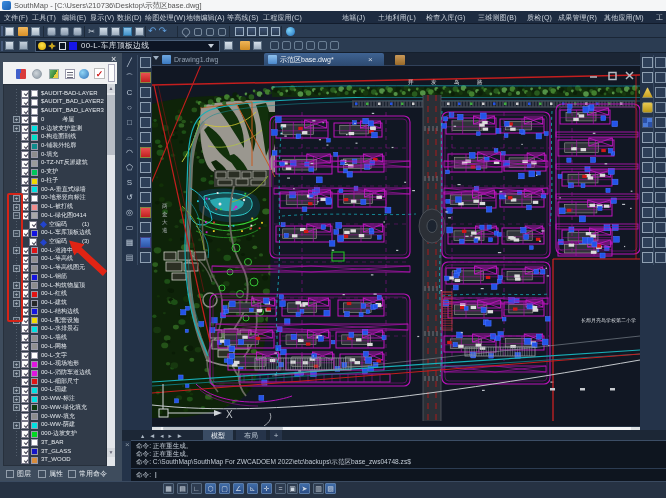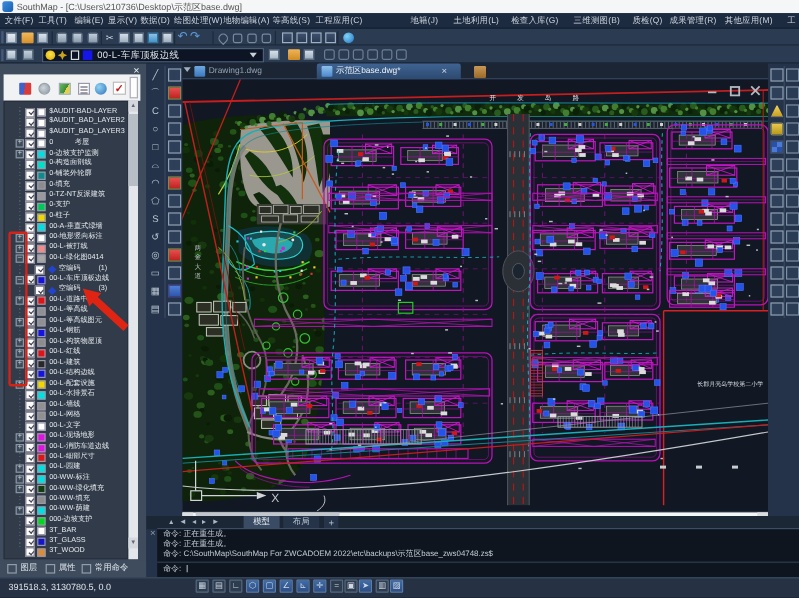--- a/index.html
+++ b/index.html
@@ -1998,21 +1998,20 @@
 <div class="abs" style="left:236px;top:430px;width:30px;height:11px;background:#26344a;color:#b9c4d0;font-size:7px;line-height:11px;text-align:center;">布局</div>
 <div class="abs" style="left:270px;top:430px;width:12px;height:11px;background:#26344a;color:#b9c4d0;font-size:8px;line-height:11px;text-align:center;">+</div>
 <div class="abs" style="left:131px;top:440px;width:535px;height:41px;background:#0e151f;border-top:1px solid #3c4e66;"></div>
 <div class="abs" style="left:125px;top:440px;width:7px;height:10px;color:#8a97a5;font-size:8px;line-height:10px;">×</div>
 <div class="abs" style="left:136px;top:441.5px;width:525px;height:8px;color:#c3ccd6;font-size:6.6px;line-height:8px;white-space:nowrap;">命令: 正在重生成。</div>
 <div class="abs" style="left:136px;top:449.8px;width:525px;height:8px;color:#c3ccd6;font-size:6.6px;line-height:8px;white-space:nowrap;">命令: 正在重生成。</div>
 <div class="abs" style="left:136px;top:458.1px;width:525px;height:8px;color:#c3ccd6;font-size:6.6px;line-height:8px;white-space:nowrap;">命令: C:\SouthMap\SouthMap For ZWCADOEM 2022\etc\backups\示范区base_zws04748.zs$</div>
 <div class="abs" style="left:131px;top:468px;width:535px;height:1px;background:#2c3c52;"></div>
 <div class="abs" style="left:136px;top:470px;width:200px;height:9px;color:#c3ccd6;font-size:6.6px;line-height:9px;">命令: ▏</div>
 <div class="abs" style="left:0;top:481px;width:666px;height:17px;background:#263243;border-top:1px solid #3a4a60;"></div>
-<div class="abs" style="left:7px;top:484px;width:150px;height:11px;color:#dfe5eb;font-size:7.5px;line-height:11px;">391518.3, 3130780.5, 0.0</div>
 <div class="abs" style="left:163px;top:483px;width:11px;height:11px;background:#2e3c50;border:1px solid #55687e;border-radius:1px;color:#cfd8e2;font-size:7px;line-height:10px;text-align:center;">▦</div>
 <div class="abs" style="left:177px;top:483px;width:11px;height:11px;background:#2e3c50;border:1px solid #55687e;border-radius:1px;color:#cfd8e2;font-size:7px;line-height:10px;text-align:center;">▤</div>
 <div class="abs" style="left:191px;top:483px;width:11px;height:11px;background:#2e3c50;border:1px solid #55687e;border-radius:1px;color:#cfd8e2;font-size:7px;line-height:10px;text-align:center;">∟</div>
 <div class="abs" style="left:205px;top:483px;width:11px;height:11px;background:linear-gradient(#3f6ca8,#2c4e86);border:1px solid #5a7ca8;border-radius:1px;color:#cfd8e2;font-size:7px;line-height:10px;text-align:center;">⬡</div>
 <div class="abs" style="left:219px;top:483px;width:11px;height:11px;background:linear-gradient(#3f6ca8,#2c4e86);border:1px solid #5a7ca8;border-radius:1px;color:#cfd8e2;font-size:7px;line-height:10px;text-align:center;">▢</div>
 <div class="abs" style="left:233px;top:483px;width:11px;height:11px;background:linear-gradient(#3f6ca8,#2c4e86);border:1px solid #5a7ca8;border-radius:1px;color:#cfd8e2;font-size:7px;line-height:10px;text-align:center;">∠</div>
 <div class="abs" style="left:247px;top:483px;width:11px;height:11px;background:linear-gradient(#3f6ca8,#2c4e86);border:1px solid #5a7ca8;border-radius:1px;color:#cfd8e2;font-size:7px;line-height:10px;text-align:center;">⊾</div>
 <div class="abs" style="left:261px;top:483px;width:11px;height:11px;background:linear-gradient(#3f6ca8,#2c4e86);border:1px solid #5a7ca8;border-radius:1px;color:#cfd8e2;font-size:7px;line-height:10px;text-align:center;">✛</div>
 <div class="abs" style="left:275px;top:483px;width:11px;height:11px;background:#2e3c50;border:1px solid #55687e;border-radius:1px;color:#cfd8e2;font-size:7px;line-height:10px;text-align:center;">=</div>
 <div class="abs" style="left:287px;top:483px;width:11px;height:11px;background:#2e3c50;border:1px solid #55687e;border-radius:1px;color:#cfd8e2;font-size:7px;line-height:10px;text-align:center;">▣</div>

